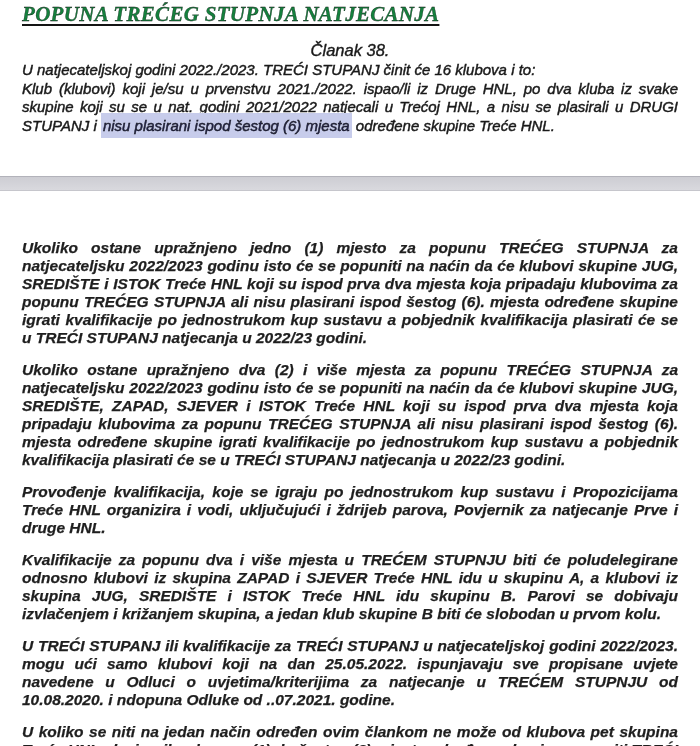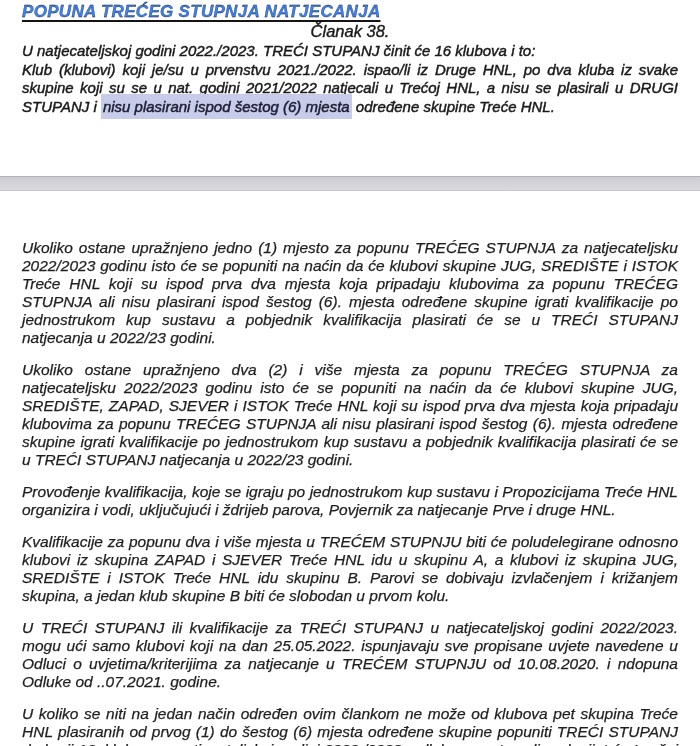--- a/index.html
+++ b/index.html
@@ -18,31 +18,32 @@
   }
 
   
   .page1 {
     position: absolute;
     top: 2px;
     left: 22px;
     right: 22px;
   }
   .doc-title {
-    font-size: 17px;
+    font-size: 21px;
     font-weight: bold;
     letter-spacing: 0.3px;
     text-decoration: underline;
     text-decoration-thickness: 2px;
     text-underline-offset: 3px;
-    color: #3b82f6;
+    color: #15803d;
+    font-family: Liberation Serif, serif;
     -webkit-text-stroke: 0.3px #141414;
   }
   .article-heading {
-    margin-top: 0;
+    margin-top: 14px;
     text-align: center;
     font-size: 16.5px;
     -webkit-text-stroke: 0.4px #1a1a1a;
   }
   .intro-block {
     margin-top: 1px;
     font-size: 15px;
     line-height: 18.5px;
     -webkit-text-stroke: 0.45px #1a1a1a;
   }
@@ -76,20 +77,21 @@
     left: 22px;
     right: 22px;
     font-size: 15.5px;
     line-height: 18px;
     color: #1f1f1f;
     -webkit-text-stroke: 0.25px #1f1f1f;
   }
   .page2 p {
     margin: 0 0 14px 0;
     text-align: justify;
+    font-weight: bold;
   }
   .page2 p:last-child {
     margin-bottom: 0;
   }
 </style>
 </head>
 <body>
 
 <div class="page1">
   <div class="doc-title">POPUNA TREĆEG STUPNJA NATJECANJA</div>

